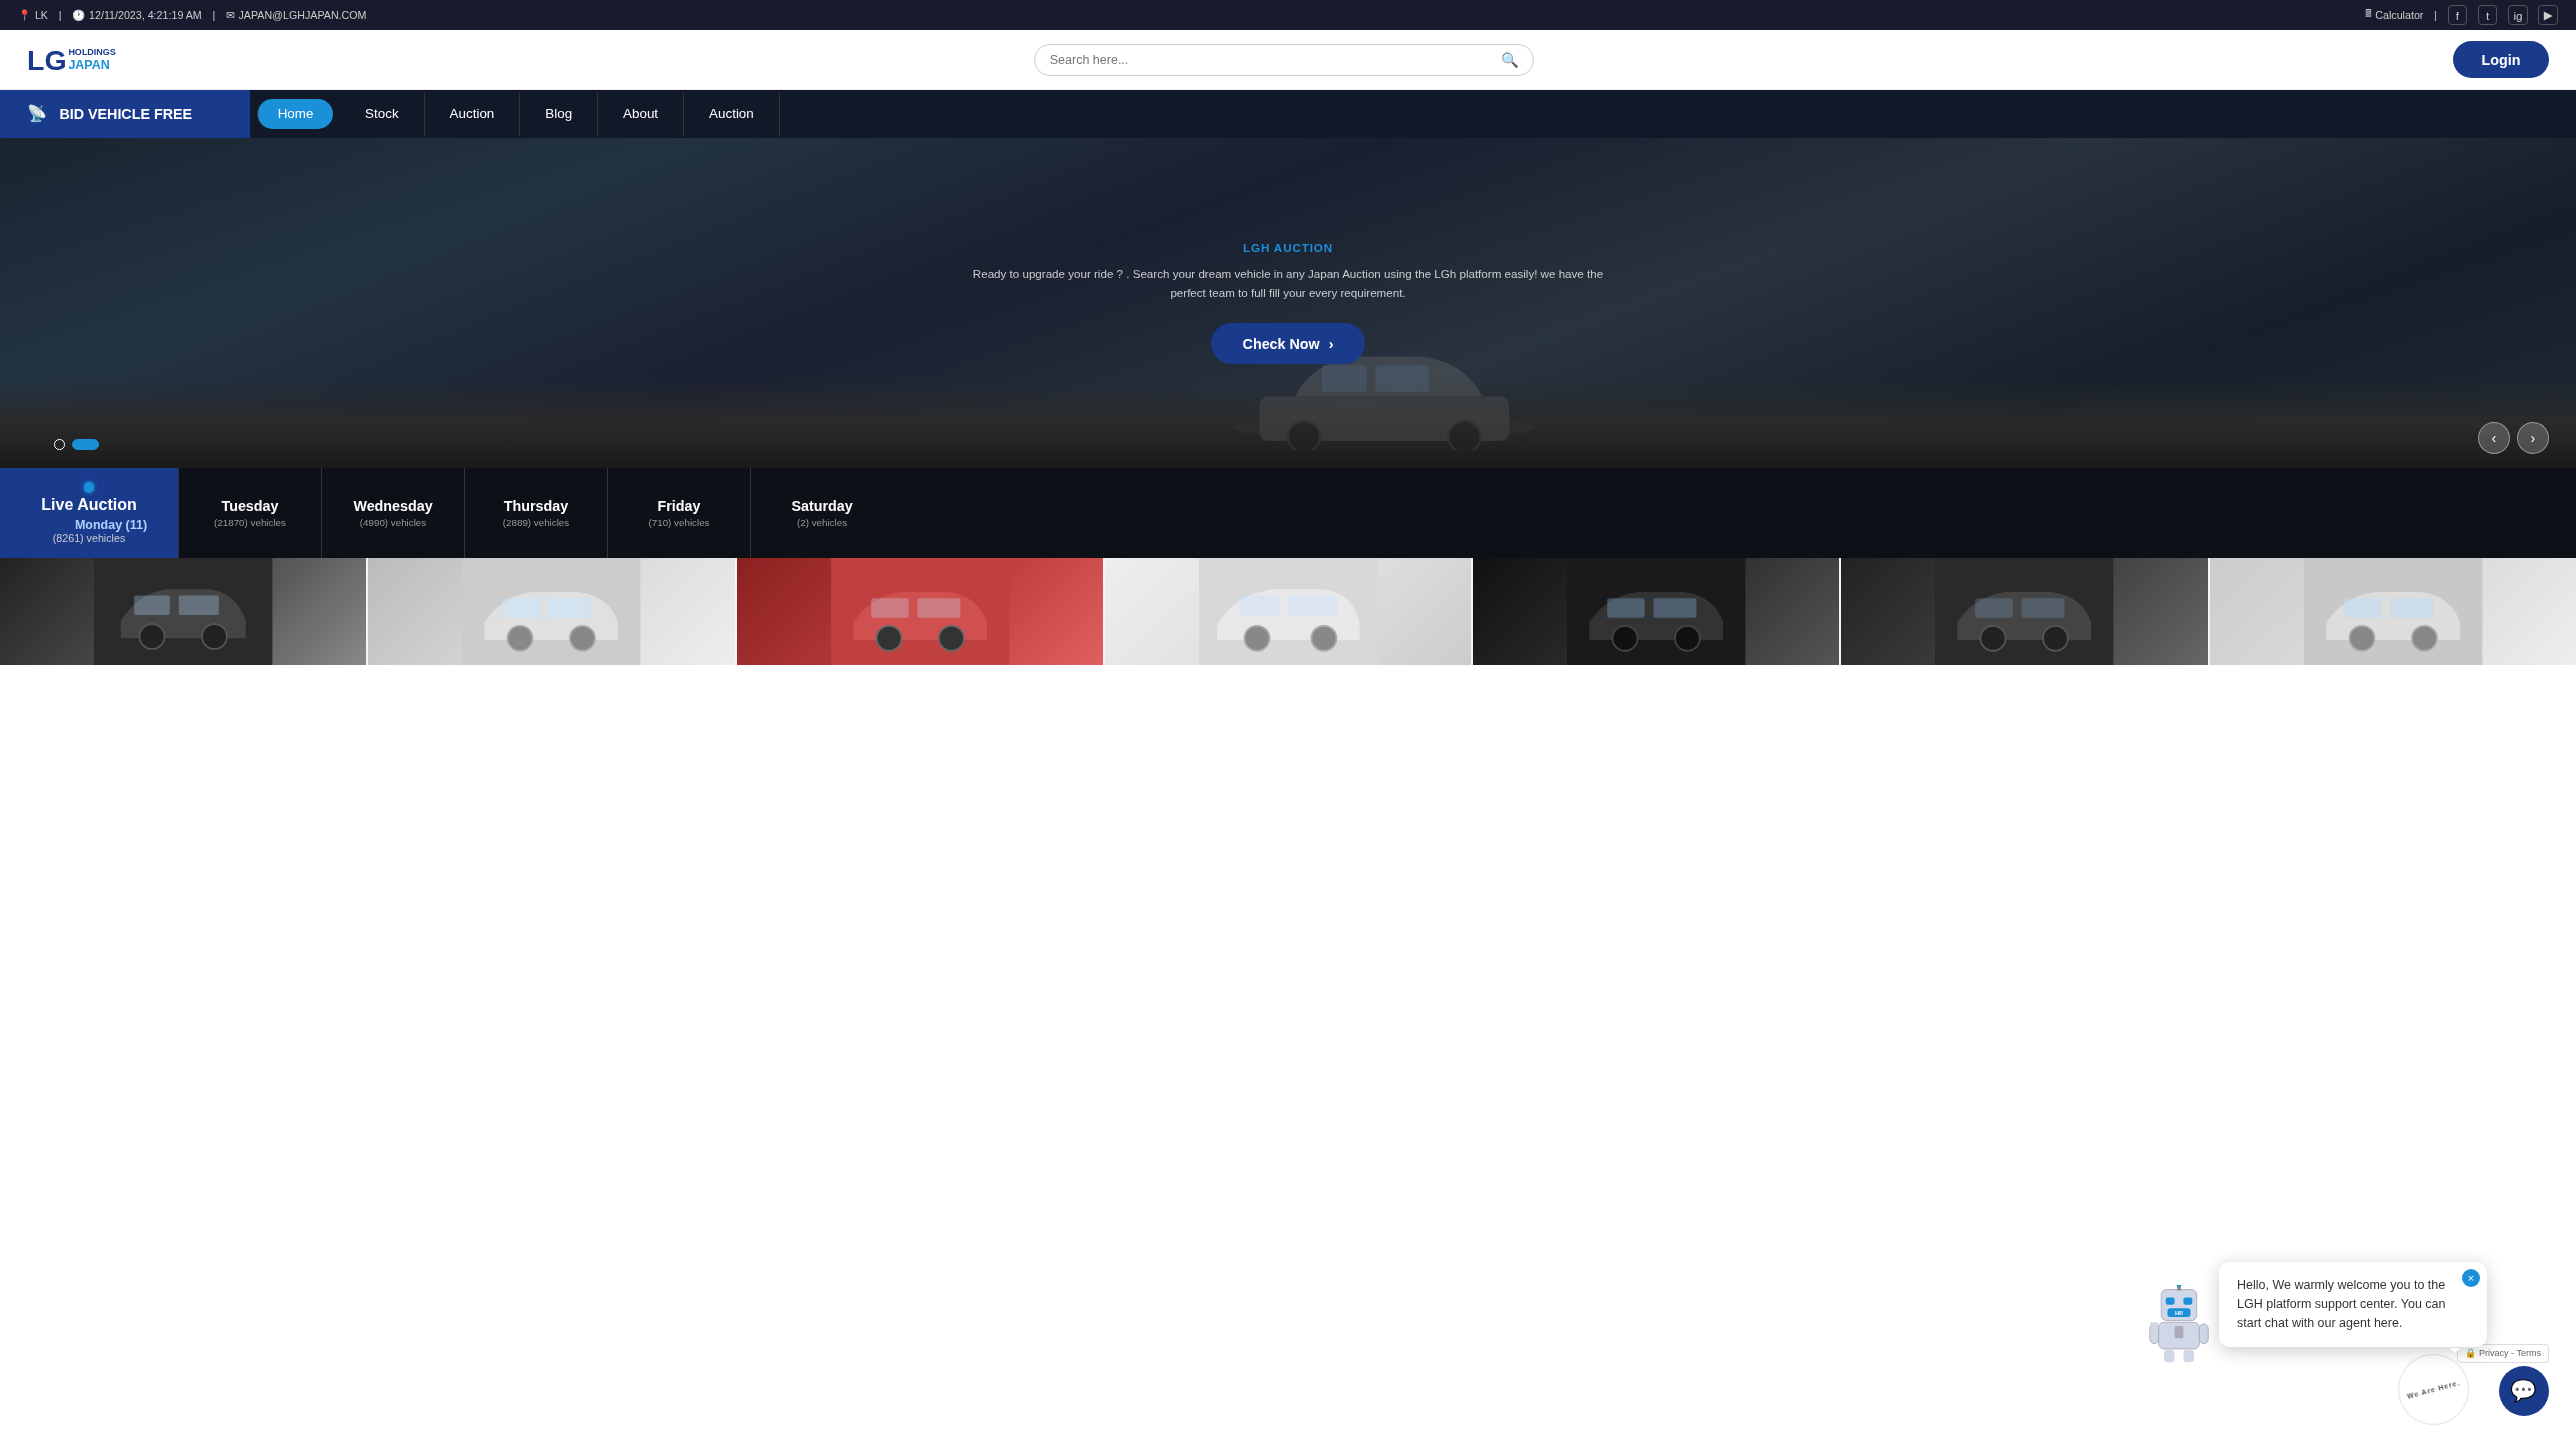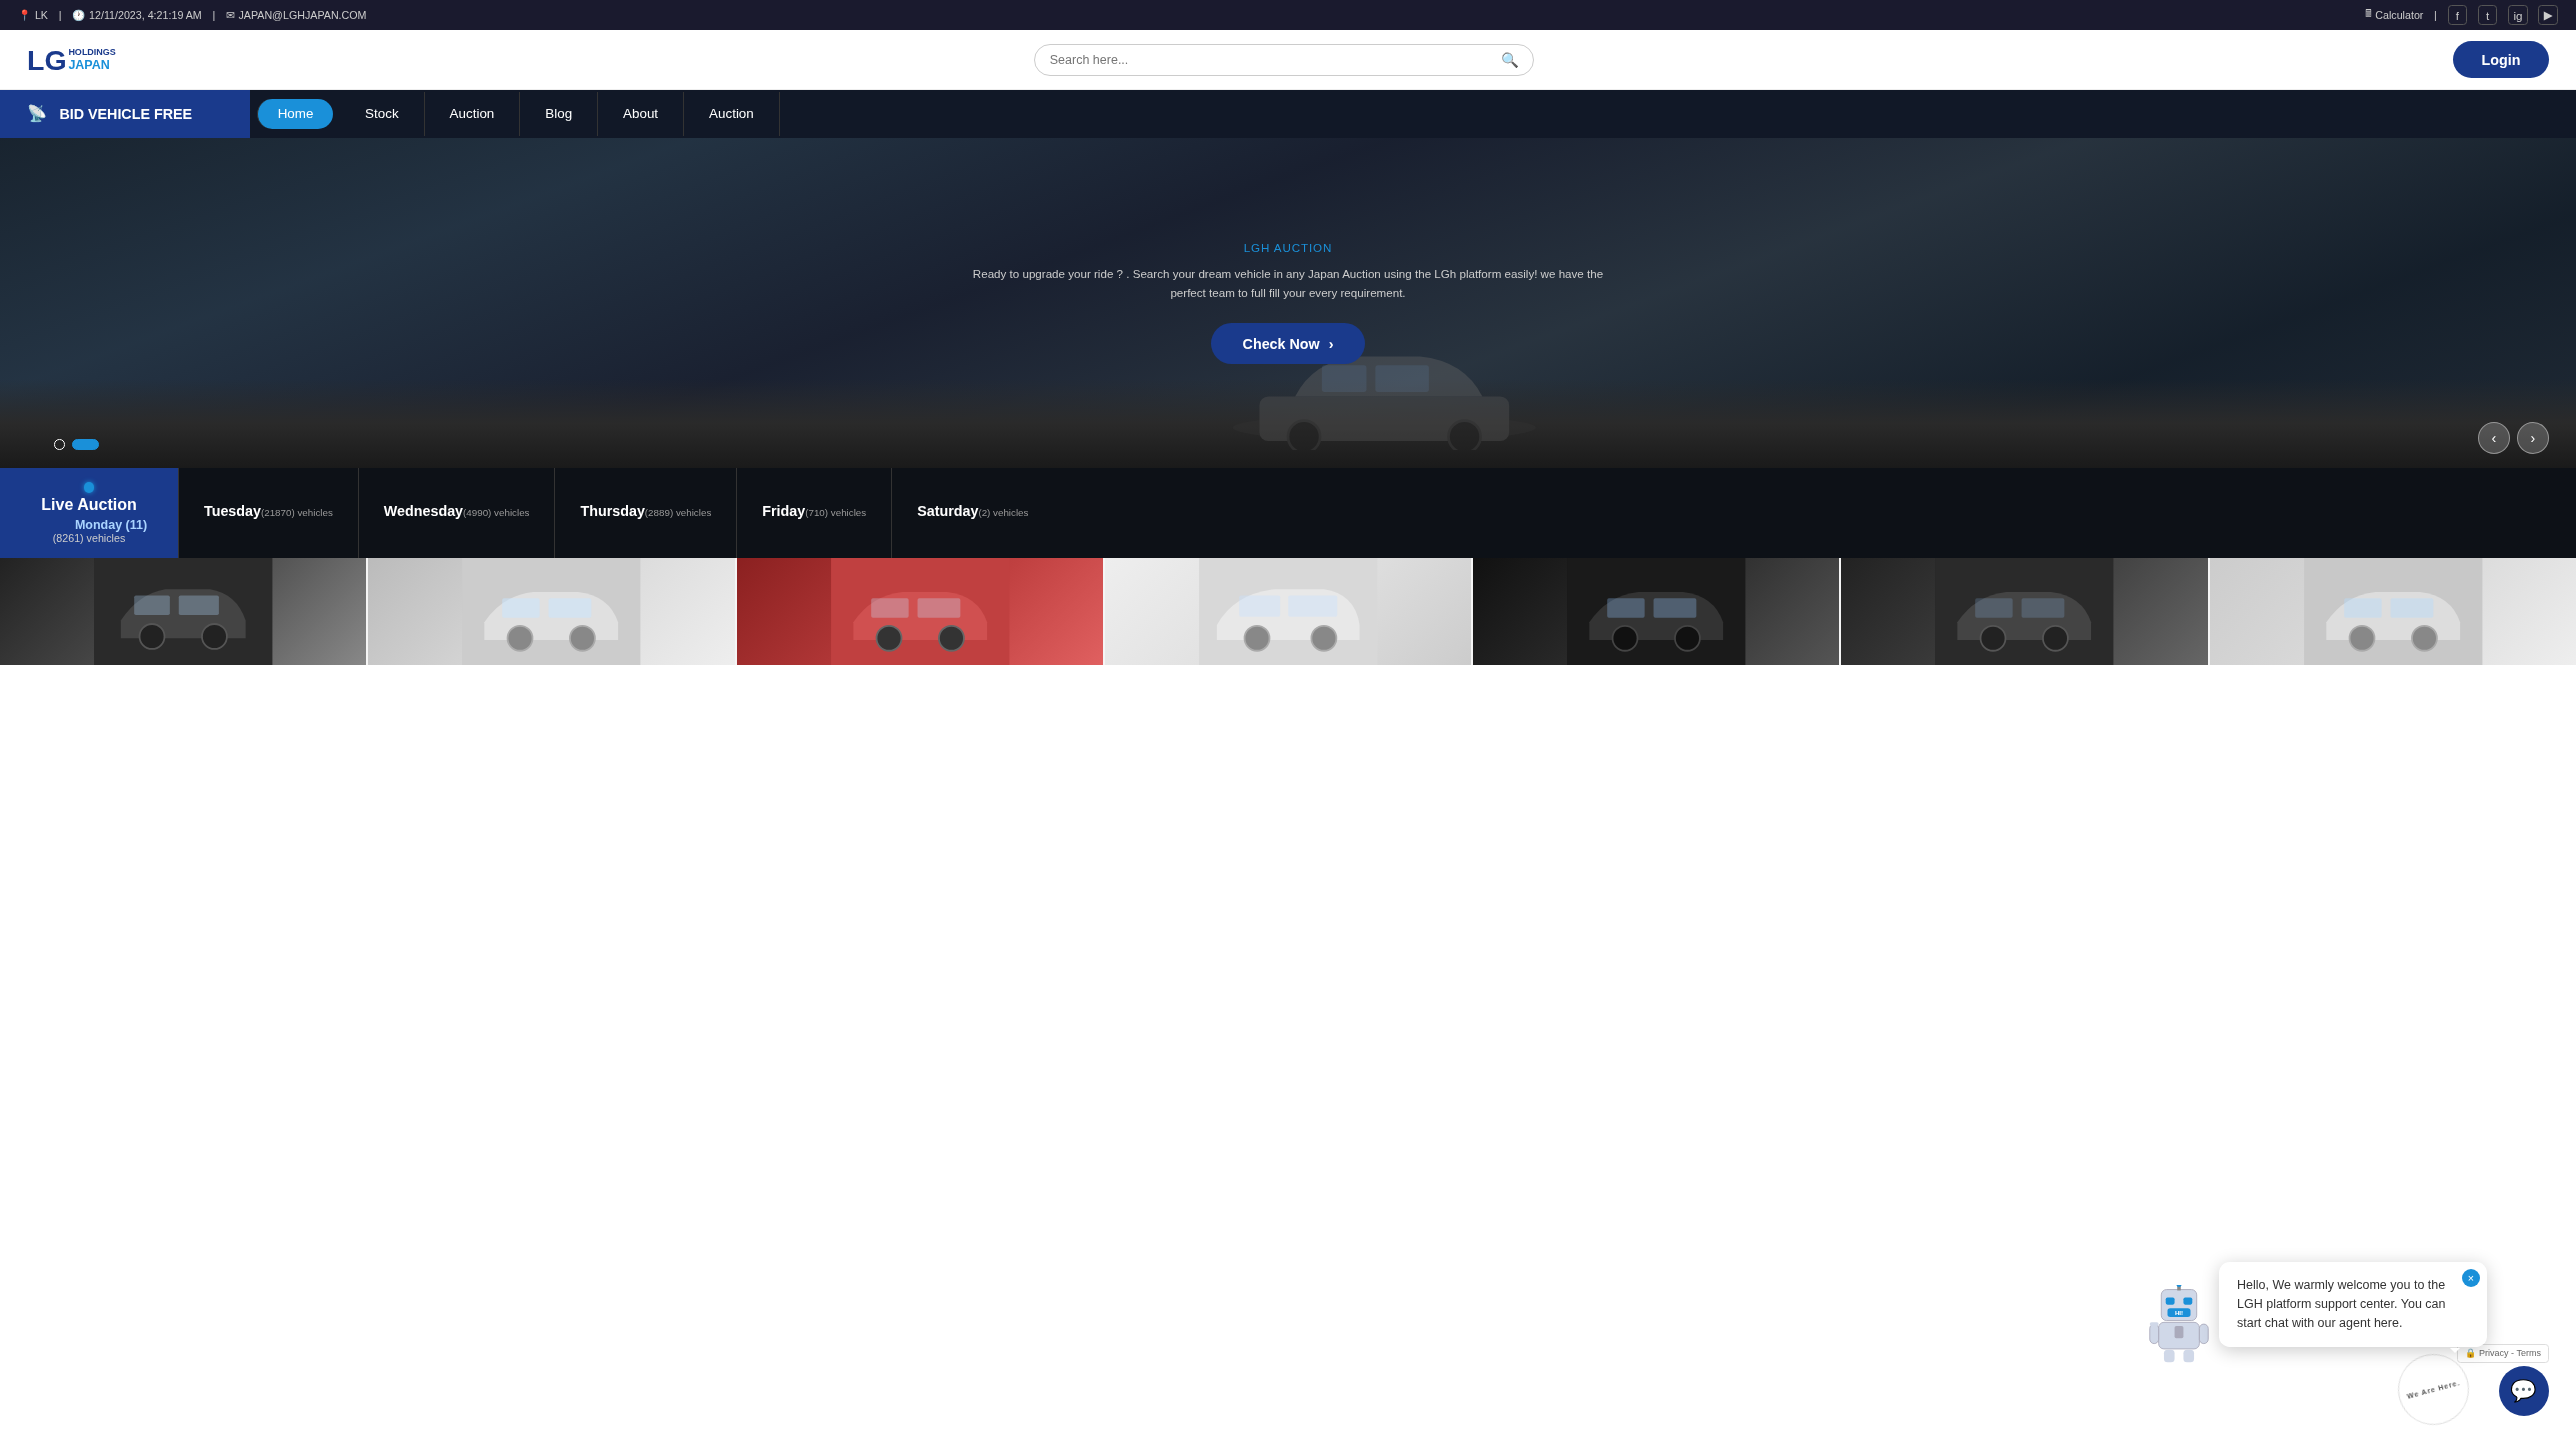--- a/index.html
+++ b/index.html
@@ -121,21 +121,21 @@
     .hero-content {
       position: relative;
       z-index: 10;
       text-align: center;
       color: #fff;
       padding: 18px;
     }
     .hero-subtitle {
       color: #1a90d9;
       font-size: 11.6px;
-      font-weight: normal;
+      font-weight: bold;
       letter-spacing: 0.9px;
       margin-bottom: 11px;
       text-transform: uppercase;
     }
     .hero-title {
       font-size: 43px;
       font-weight: 900;
       color: #fff;
       text-transform: uppercase;
       margin-bottom: 14.3px;
@@ -237,21 +237,21 @@
       padding-left: 44px;
     }
     .auction-live-count {
       font-size: 10.7px;
       color: #ccc;
     }
     .auction-day-item {
       color: #fff;
       padding: 14.3px 25px;
       display: flex;
-      flex-direction: row;
+      flex-direction: column;
       align-items: center;
       justify-content: center;
       border-left: 0.9px solid #333;
       min-width: 143px;
     }
     .auction-day-name {
       font-size: 14.3px;
       font-weight: bold;
       margin-bottom: 3.6px;
     }

